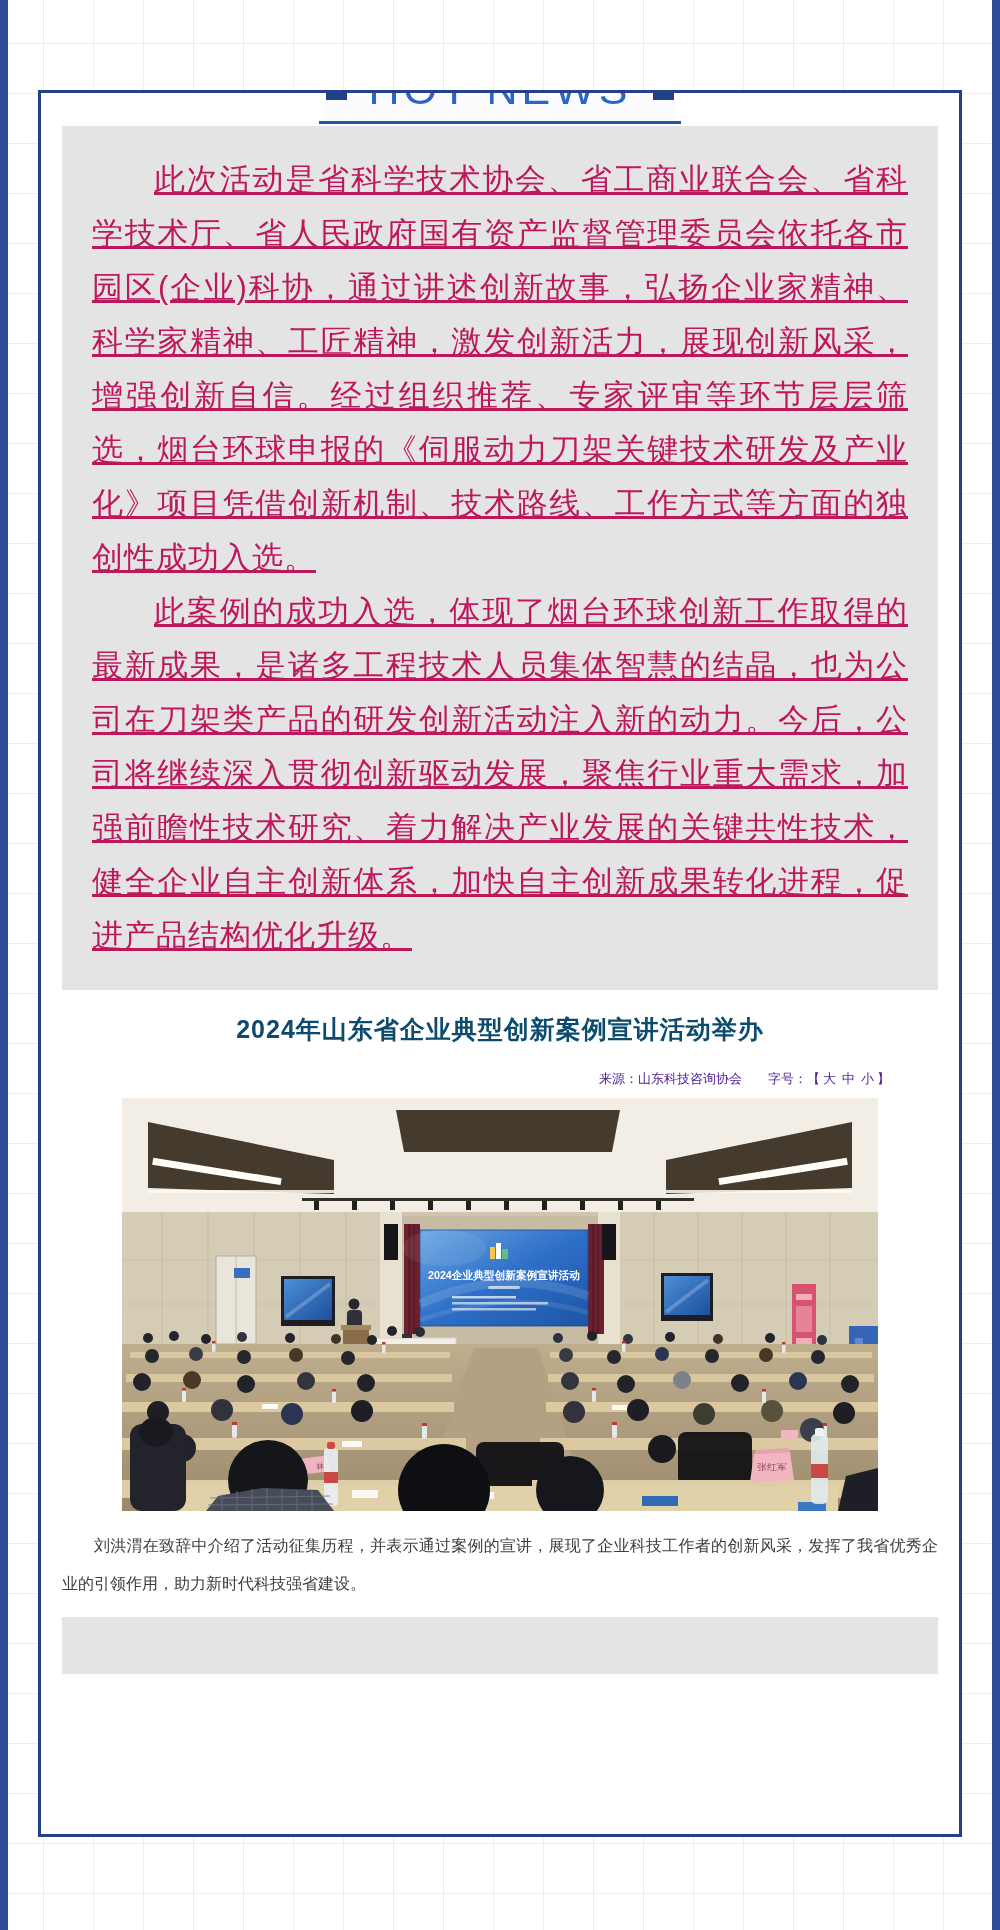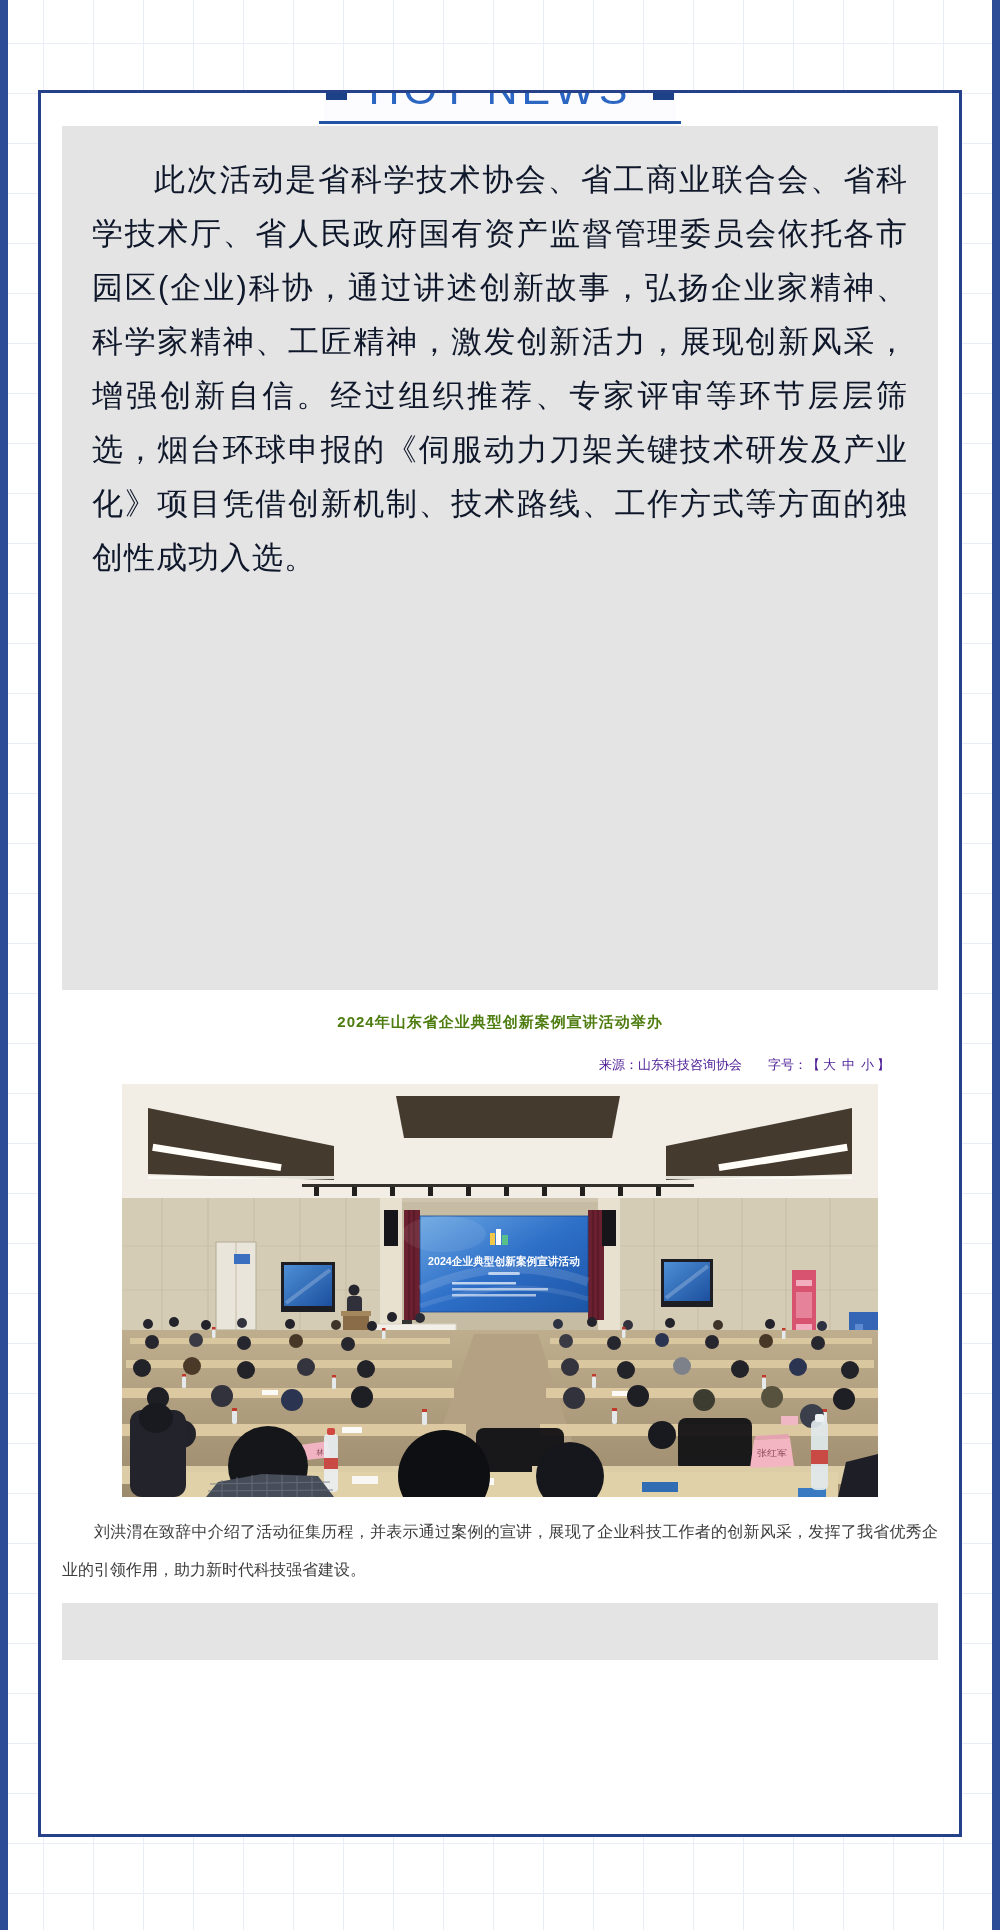--- a/index.html
+++ b/index.html
@@ -32,25 +32,25 @@
   }
   .hn-underline{
     position:absolute;top:28px;left:50%;transform:translateX(-50%);
     width:362px;height:3px;background:#2253a6;z-index:3;
   }
   .summary{
     margin:33px 21px 0;background:#e4e4e4;
     padding:27px 30px;box-sizing:border-box;height:864px;overflow:hidden;
   }
   .summary p{
-    margin:0;font-size:31px;line-height:54px;color:#0f172a;
-    text-align:justify;text-indent:2em;letter-spacing:1px;font-weight:400;
+    margin:0;font-size:31px;line-height:54px;color:#be185d;
+    text-align:justify;text-indent:2em;letter-spacing:1px;font-weight:400;text-decoration:underline;
   }
   .article{margin:0 21px;display:flow-root;}
-  .a-title{margin:23px 0 0;font-size:15px;font-weight:bold;color:#4d7c0f;text-align:center;letter-spacing:1px;}
+  .a-title{margin:23px 0 0;font-size:25px;font-weight:bold;color:#0c4a6e;text-align:center;letter-spacing:1px;}
   .a-meta{margin-top:24px;text-align:right;padding-right:48px;font-size:13px;color:#4c1d95;}
   .a-meta .gap{display:inline-block;width:26px;}
   .size-opt{margin:0 3px;cursor:pointer;}
   .a-para{margin:34px 0 0;font-size:16px;line-height:38px;color:#3d3d3d;text-align:justify;text-indent:2em;}
   .a-para.caption{margin-top:16px;}
   .photo-wrap{width:756px;margin:10px auto 0;border-radius:30px;}
   .photo-wrap svg{display:block;}
   .bottom-strip{margin:14px 0 22px;height:57px;background:#e4e4e4;}
 </style>
 </head>
@@ -64,20 +64,21 @@
 
     <div class="hn-panel">
       <span class="hn-square"></span>
       <span class="hn-title">HOT NEWS</span>
       <span class="hn-square"></span>
     </div>
     <div class="hn-underline"></div>
 
     <div class="summary">
       <p>此次活动是省科学技术协会、省工商业联合会、省科学技术厅、省人民政府国有资产监督管理委员会依托各市园区(企业)科协，通过讲述创新故事，弘扬企业家精神、科学家精神、工匠精神，激发创新活力，展现创新风采，增强创新自信。经过组织推荐、专家评审等环节层层筛选，烟台环球申报的《伺服动力刀架关键技术研发及产业化》项目凭借创新机制、技术路线、工作方式等方面的独创性成功入选。</p>
+      <p>此案例的成功入选，体现了烟台环球创新工作取得的最新成果，是诸多工程技术人员集体智慧的结晶，也为公司在刀架类产品的研发创新活动注入新的动力。今后，公司将继续深入贯彻创新驱动发展，聚焦行业重大需求，加强前瞻性技术研究、着力解决产业发展的关键共性技术，健全企业自主创新体系，加快自主创新成果转化进程，促进产品结构优化升级。</p>
     </div>
 
     <div class="article">
       <h2 class="a-title">2024年山东省企业典型创新案例宣讲活动举办</h2>
 
       <div class="a-meta">
         <span>来源：</span><span>山东科技咨询协会</span><span class="gap"></span><span>字号：</span><span>【</span><span class="size-opt">大</span><span class="size-opt">中</span><span class="size-opt">小</span><span>】</span>
       </div>
 
 

